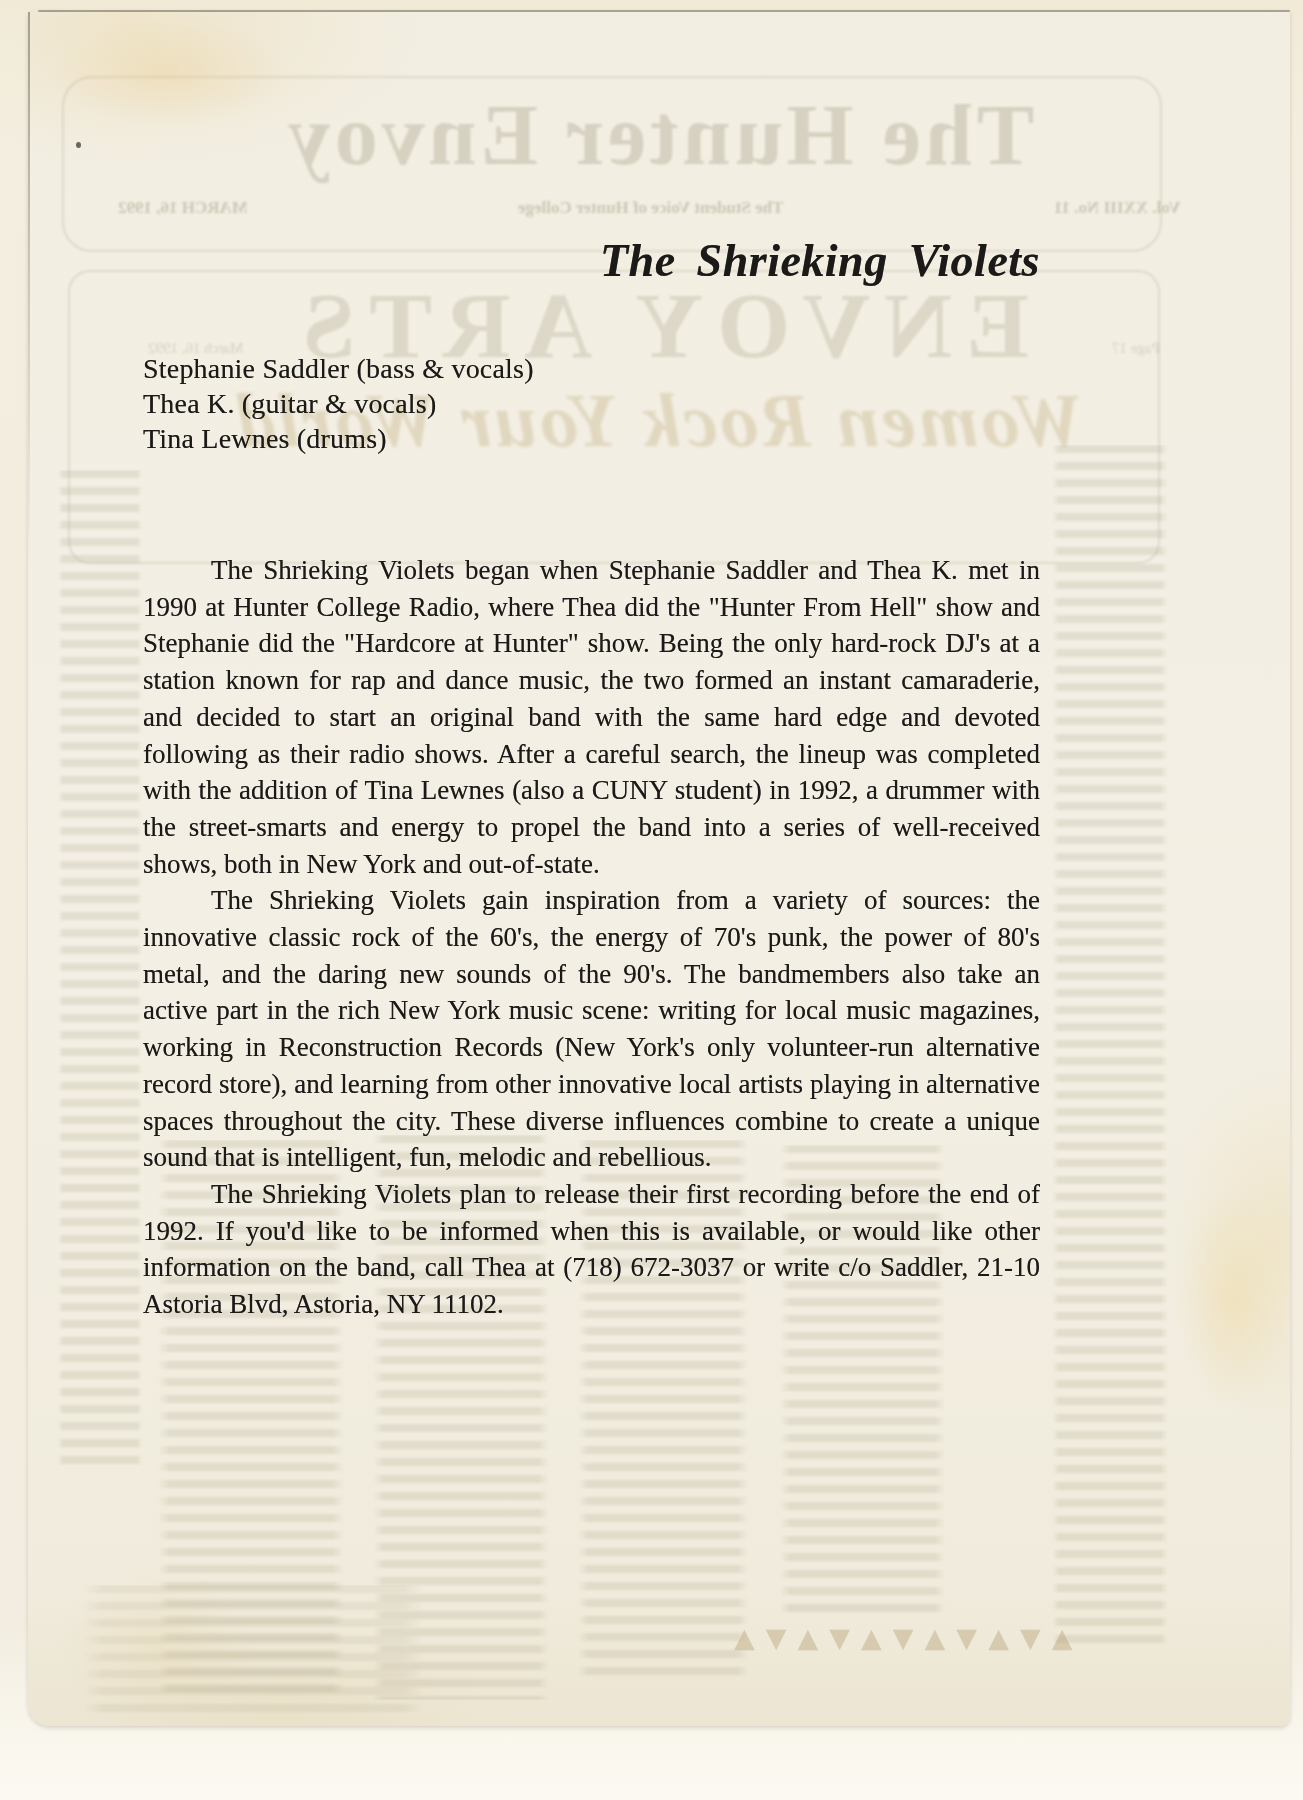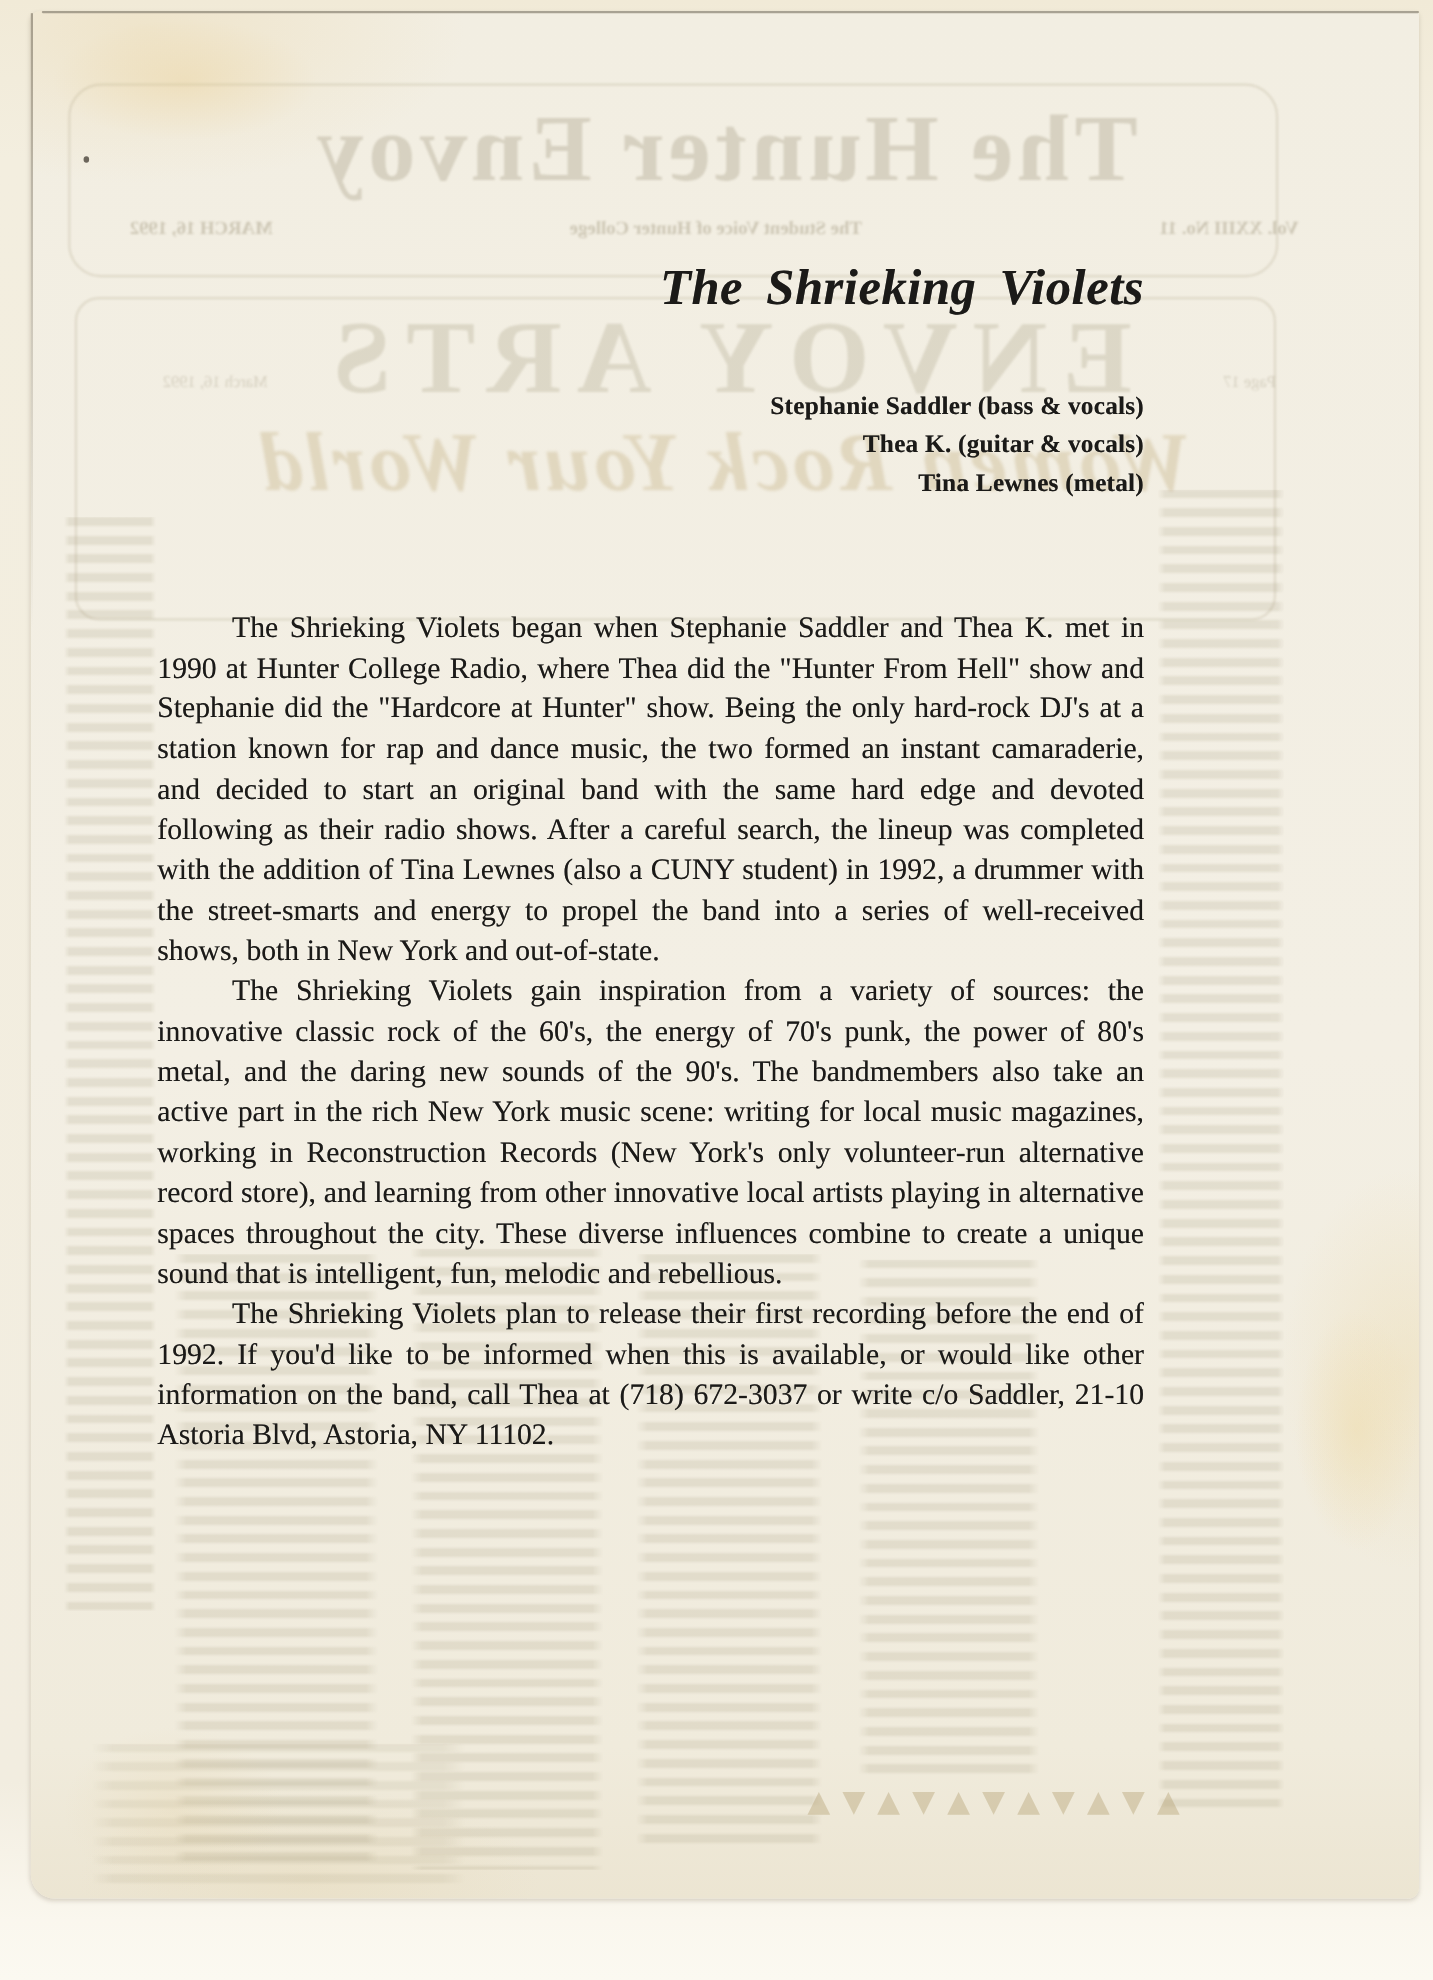--- a/index.html
+++ b/index.html
@@ -78,21 +78,21 @@
 
   
   .ink{color:#1b1a18;text-shadow:0 0 .5px rgba(20,20,20,.55);}
   .doc-title{
     position:absolute;left:115px;width:897px;top:226px;
     text-align:right;font-size:46px;font-weight:bold;font-style:italic;
     word-spacing:9px;letter-spacing:.5px;line-height:1.1;
   }
   .lineup{
     position:absolute;left:115px;width:897px;top:341px;
-    text-align:right;font-size:23px;font-weight:bold;line-height:35px;
+    text-align:left;font-size:28px;font-weight:normal;line-height:35px;
     letter-spacing:.2px;
   }
   .bodytext{
     position:absolute;left:115px;width:897px;top:506px;
     font-size:27px;line-height:36.7px;text-align:justify;margin-top:36px;
   }
   .bodytext p{margin:0;text-indent:68px;}
   .stain{position:absolute;border-radius:50%;pointer-events:none;}
 </style>
 </head>
@@ -128,21 +128,21 @@
     <div class="newscol" style="left:752px;top:1135px;width:165px;height:470px;"></div>
     <div class="newscol" style="left:55px;top:1575px;width:340px;height:135px;opacity:.6;"></div>
 
     <div class="triangles mirror">▲▼▲▼▲▼▲▼▲▼▲</div>
 
     <h1 class="doc-title ink" style="margin:0;">The Shrieking Violets</h1>
 
     <div class="lineup ink">
       <div>Stephanie Saddler (bass &amp; vocals)</div>
       <div>Thea K. (guitar &amp; vocals)</div>
-      <div>Tina Lewnes (metal)</div>
+      <div>Tina Lewnes (drums)</div>
     </div>
 
     <div class="bodytext ink">
       <p>The Shrieking Violets began when Stephanie Saddler and Thea K. met in 1990 at Hunter College Radio, where Thea did the "Hunter From Hell" show and Stephanie did the "Hardcore at Hunter" show.  Being the only hard-rock DJ's at a station known for rap and dance music, the two formed an instant camaraderie, and decided to start an original band with the same hard edge and devoted following as their radio shows.  After a careful search, the lineup was completed with the addition of Tina Lewnes (also a CUNY student) in 1992, a drummer with the street-smarts and energy to propel the band into a series of well-received shows, both in New York and out-of-state.</p>
       <p>The Shrieking Violets gain inspiration from a variety of sources: the innovative classic rock of the 60's, the energy of 70's punk, the power of 80's metal, and the daring new sounds of the 90's.  The bandmembers also take an active part in the rich New York music scene: writing for local music magazines, working in Reconstruction Records (New York's only volunteer-run alternative record store), and learning from other innovative local artists playing in alternative spaces throughout the city.  These diverse influences combine to create a unique sound that is intelligent, fun, melodic and rebellious.</p>
       <p>The Shrieking Violets plan to release their first recording before the end of 1992.  If you'd like to be informed when this is available, or would like other information on the band, call Thea at (718) 672-3037 or write c/o Saddler, 21-10 Astoria Blvd, Astoria, NY 11102.</p>
     </div>
 
     <div class="stain" style="left:20px;top:8px;width:240px;height:110px;background:radial-gradient(closest-side,rgba(233,203,138,.30),rgba(233,203,138,0));"></div>
     <div class="stain" style="left:1150px;top:1180px;width:110px;height:220px;background:radial-gradient(closest-side,rgba(238,216,160,.40),rgba(238,216,160,0));"></div>

